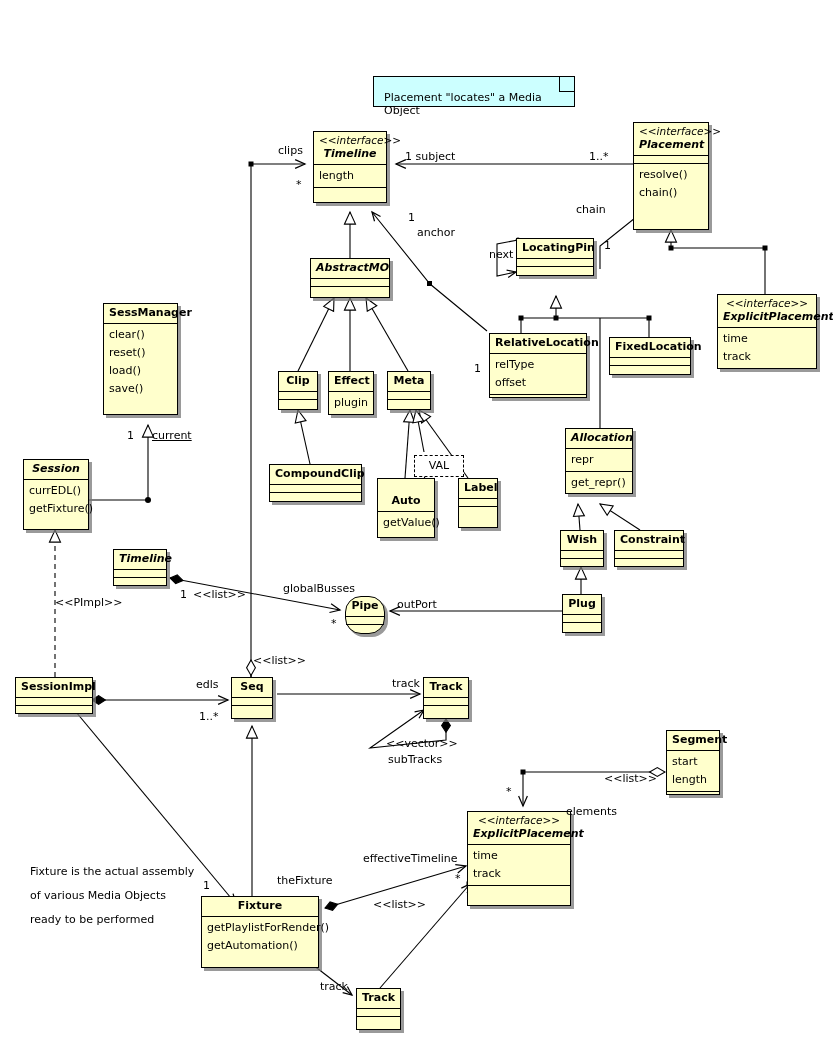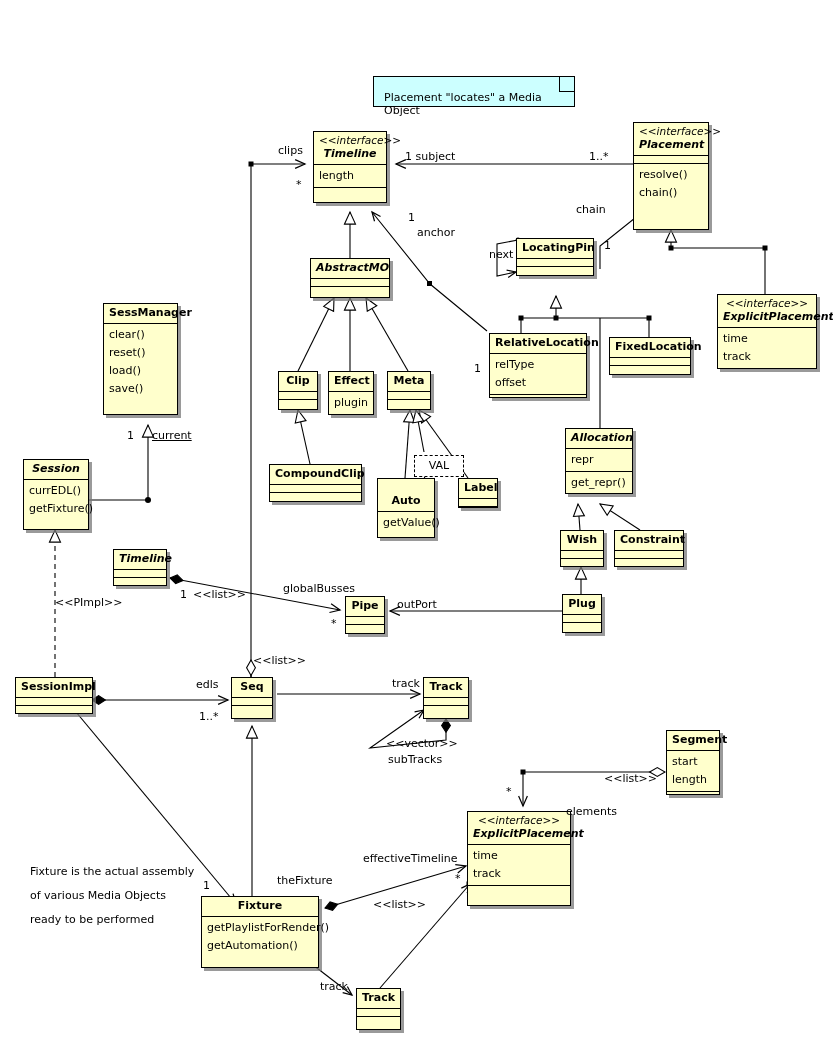--- a/index.html
+++ b/index.html
@@ -289,21 +289,21 @@
     </div>
     <div class="sec ops">
       <div class="row">getValue()</div>
     </div>
   </div>
 
   <div class="tmpl" style="left:414px;top:455px;width:50px;height:22px;">
     <span>VAL</span>
   </div>
 
-  <div class="uml" style="left:458px;top:478px;width:40px;height:30px;">
+  <div class="uml" style="left:458px;top:478px;width:40px;height:50px;">
     <div class="sec name">
       <div>Label</div>
     </div>
     <div class="sec attrs empty"></div>
     <div class="sec ops empty"></div>
   </div>
 
   <div class="uml" style="left:565px;top:428px;width:68px;height:66px;">
     <div class="sec name abs">
       <div>Allocation</div>
@@ -341,21 +341,21 @@
   </div>
 
   <div class="uml" style="left:113px;top:549px;width:54px;height:37px;">
     <div class="sec name abs">
       <div>Timeline</div>
     </div>
     <div class="sec attrs empty"></div>
     <div class="sec ops empty"></div>
   </div>
 
-  <div class="uml" style="left:345px;top:596px;width:40px;height:38px;">
+  <div class="uml" style="left:345px;top:596px;width:40px;height:38px;border-radius:16px;">
     <div class="sec name">
       <div>Pipe</div>
     </div>
     <div class="sec attrs empty"></div>
     <div class="sec ops empty"></div>
   </div>
 
   <div class="uml" style="left:15px;top:677px;width:78px;height:37px;">
     <div class="sec name">
       <div>SessionImpl</div>

